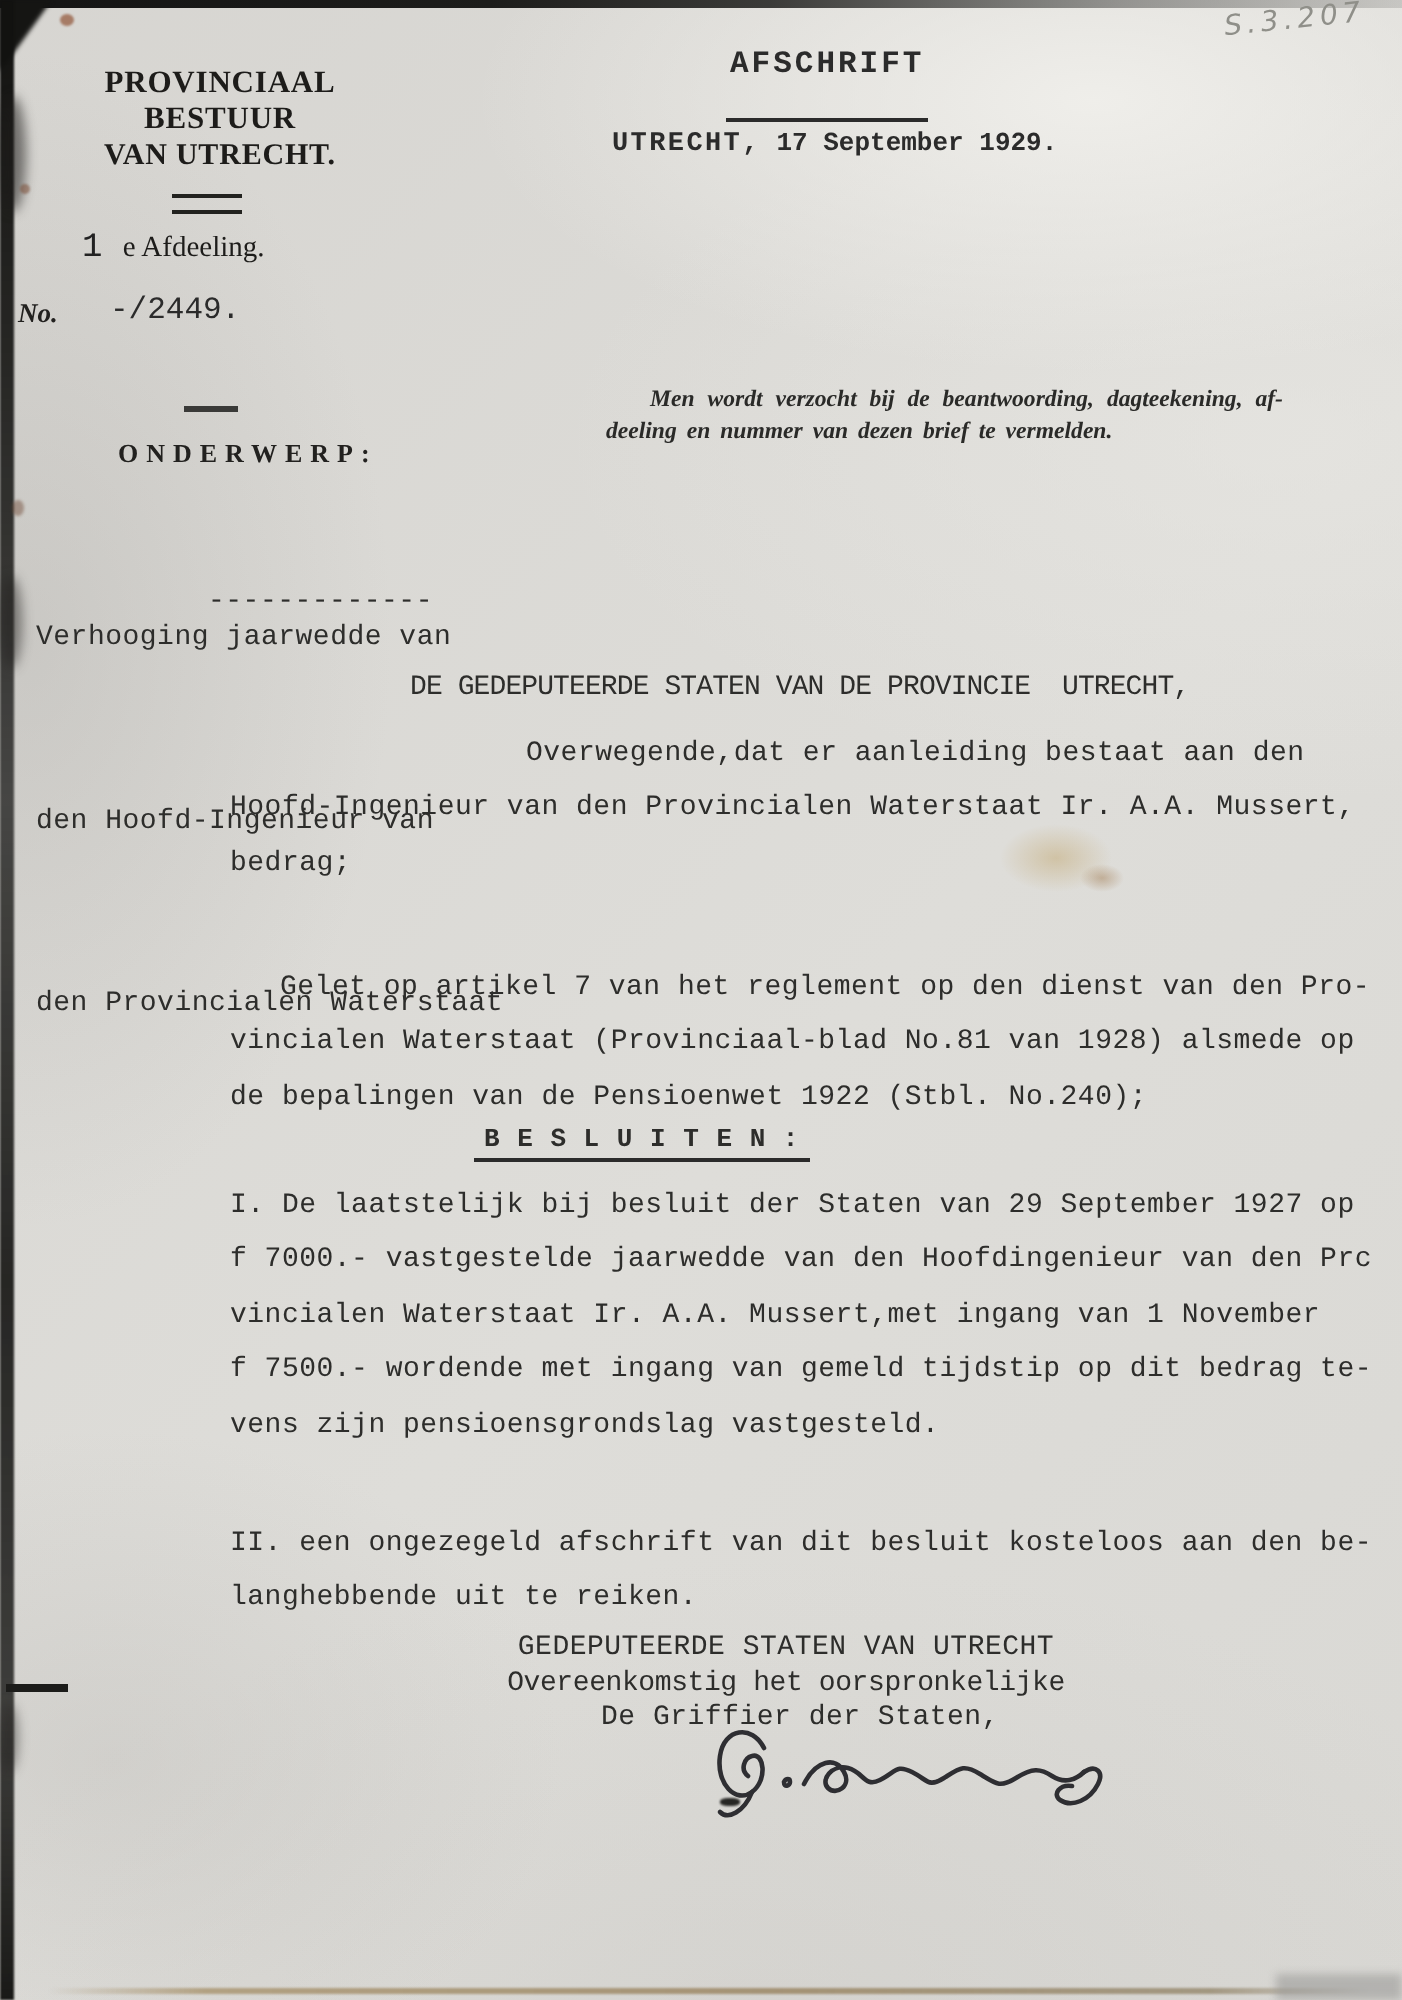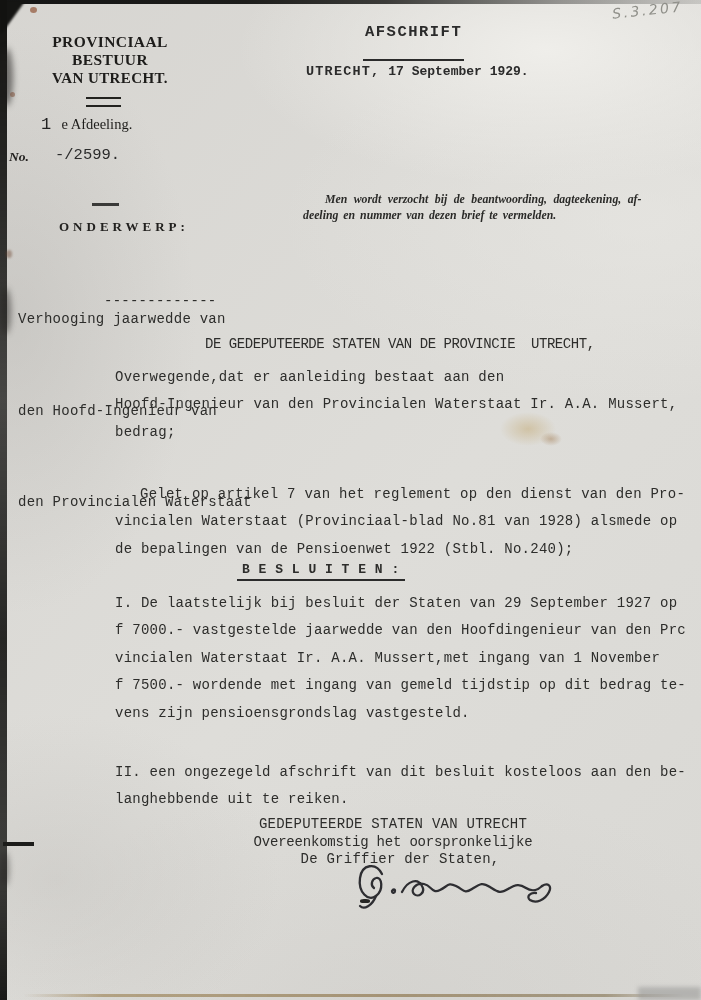--- a/index.html
+++ b/index.html
@@ -68,21 +68,21 @@
   .subject-dashes{position:absolute;left:104px;top:293px;font-size:14.5px;letter-spacing:1px;white-space:pre;}
   
   .note{position:absolute;left:303px;top:192px;width:372px;font-family:"Liberation Serif", serif;
     font-style:italic;font-weight:bold;font-size:11.8px;line-height:15.5px;color:#2a2a28;}
   .note .n1{padding-left:22px;word-spacing:3.5px;}
   .note .n2{word-spacing:2px;}
   
   .typed{white-space:pre;font-size:14px;letter-spacing:.25px;color:#2d2d2b;}
   .salutation{position:absolute;left:205px;top:336px;font-size:14px;letter-spacing:-0.45px;white-space:pre;}
   .para1{position:absolute;left:115px;top:364px;line-height:27.4px;}
-  .para1 .l0{}
+  .para1 .l0{margin-left:148px;}
   .para2{position:absolute;left:115px;top:481px;line-height:27.4px;}
   .para2 .l0{margin-left:25px;}
   .besluiten{position:absolute;left:237px;top:562px;font-size:13px;white-space:pre;font-weight:bold;
     border-bottom:2px solid #2b2b2b;padding:0 5px 2px 5px;letter-spacing:.5px;color:#2d2d2b;}
   .item1{position:absolute;left:115px;top:590px;line-height:27.4px;}
   .item2{position:absolute;left:115px;top:759px;line-height:27.4px;}
   
   .sigblock{position:absolute;left:228px;top:816px;width:330px;text-align:center;line-height:17.6px;}
   .sigblock .s2{letter-spacing:-0.2px;}
   .sigblock .s3{padding-left:14px;}
@@ -109,21 +109,21 @@
   <div class="margin-dash"></div>
   <div class="sig-tail-mark"></div>
 
   <div class="letterhead">
     <div class="lh1">PROVINCIAAL BESTUUR</div>
     <div class="lh2">VAN UTRECHT.</div>
   </div>
   <div class="double-rule"></div>
   <div class="dept"><span class="num">1 </span><span class="suffix">e Afdeeling.</span></div>
   <div class="no-label">No.</div>
-  <div class="no-value">-/2599.</div>
+  <div class="no-value">-/2449.</div>
 
   <div class="afschrift">AFSCHRIFT</div>
   <div class="dateline"><span class="city">UTRECHT,</span><span class="date"> 17 September 1929.</span></div>
   <div class="pencil-note">S.3.207</div>
 
   <div class="small-dash"></div>
   <div class="onderwerp">ONDERWERP:</div>
   <div class="subject typed">
     <div>Verhooging jaarwedde van</div>
     <div>den Hoofd-Ingenieur van</div>

